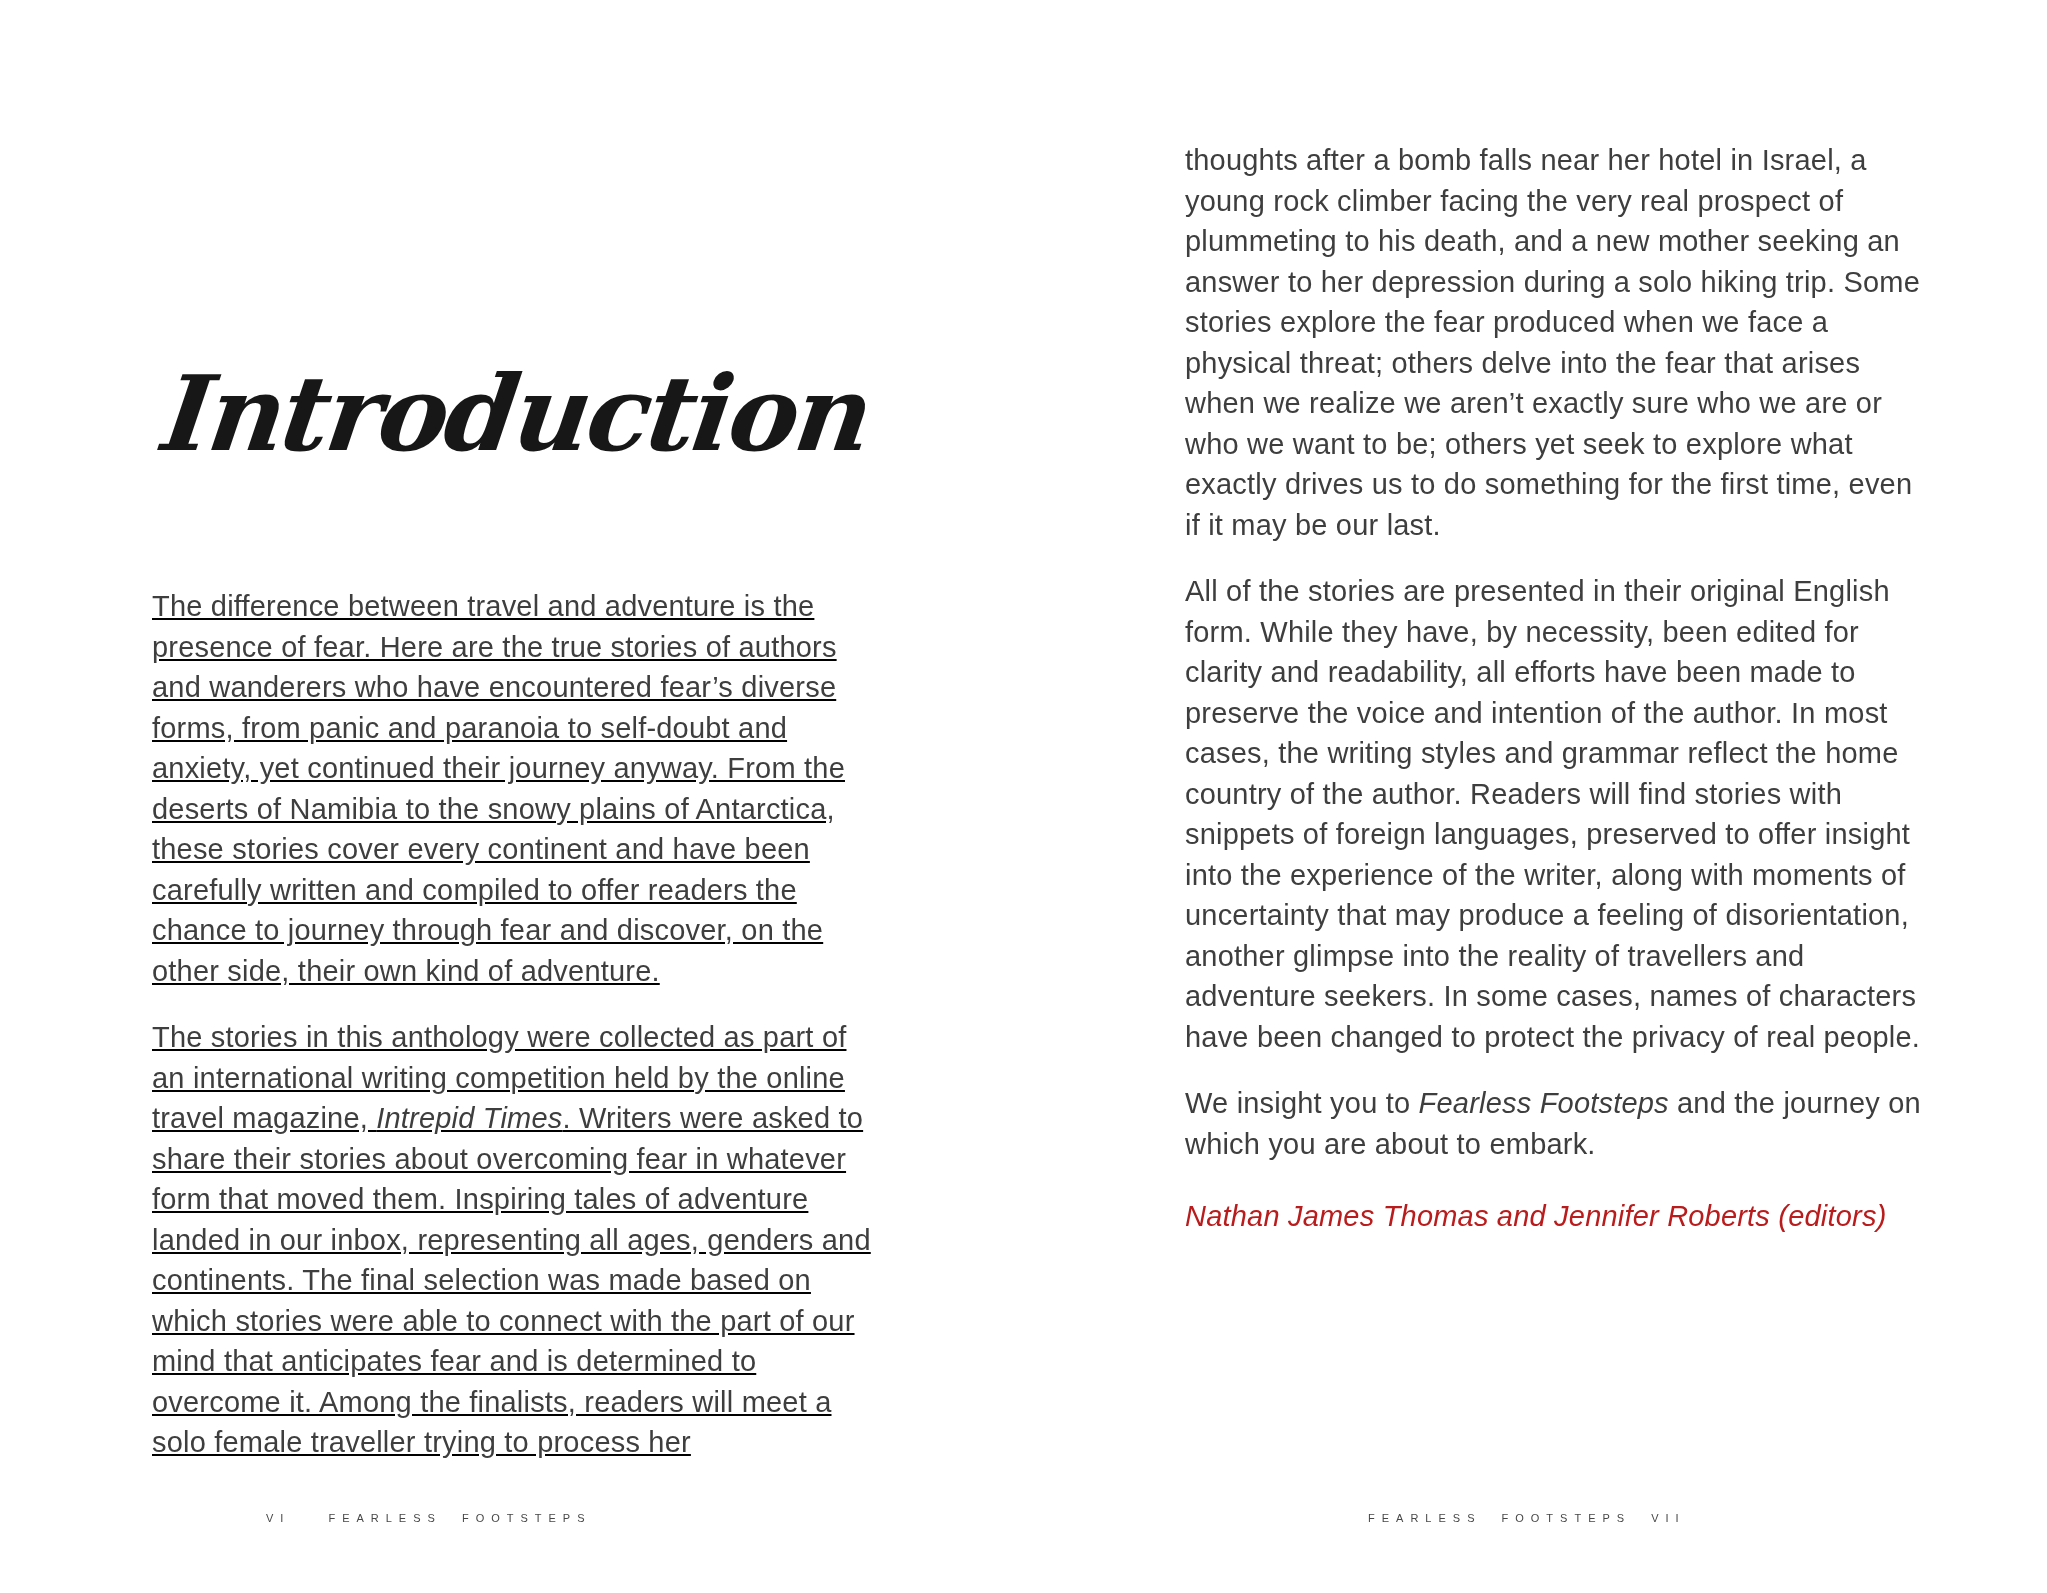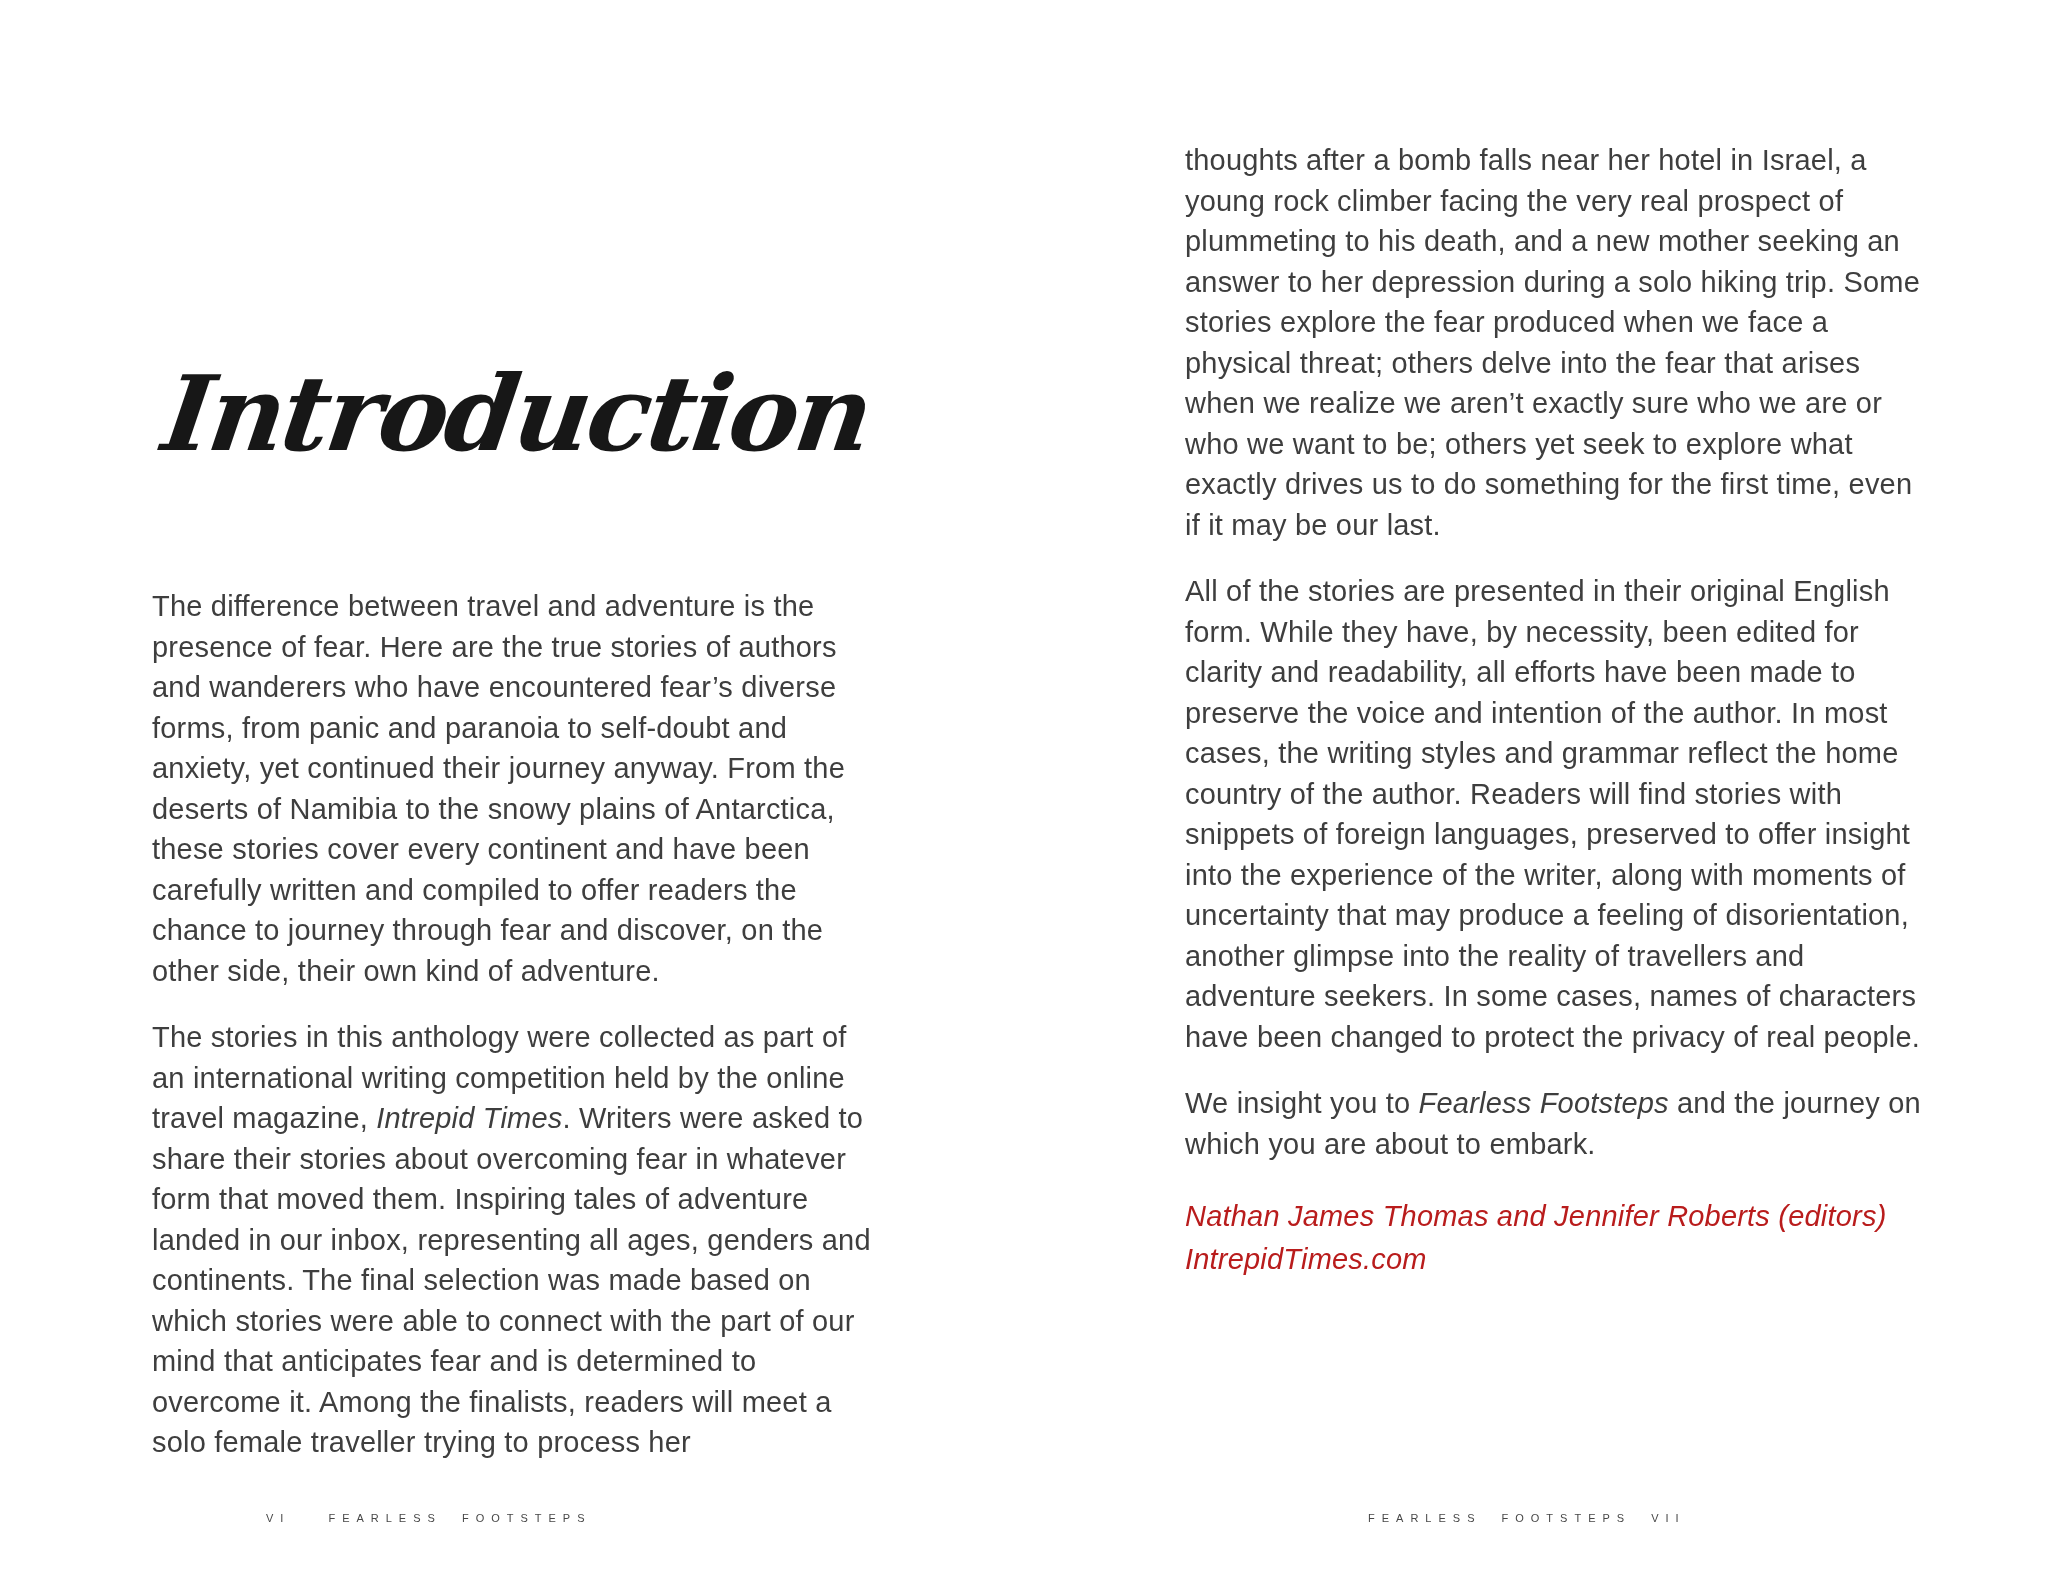--- a/index.html
+++ b/index.html
@@ -25,21 +25,21 @@
     font-style: italic;
     font-weight: bold;
     font-size: 104px;
     letter-spacing: -3px;
     color: #171717;
     transform: skewX(-8deg);
   }
 
   
   .body-copy { position: absolute; }
-  .body-copy-left  { left: 152px;  top: 586px; width: 734px; }
+  .body-copy-left  { left: 152px;  top: 586px; width: 734px; text-decoration: underline; }
   .body-copy-right { left: 1185px; top: 140px; width: 740px; }
   .body-copy p, .signature p {
     margin: 0 0 26px 0;
     font-size: 29px;
     line-height: 40.5px;
     font-weight: 300;
     letter-spacing: 0.2px;
     color: #3e3e3e;
     text-align: left;
   }
@@ -85,21 +85,20 @@
 
   <section class="page">
     <div class="body-copy body-copy-right">
       <p><span>thoughts after a bomb falls near her hotel in Israel, a young rock climber facing the very real prospect of plummeting to his death, and a new mother seeking an answer to her depression during a solo hiking trip. Some stories explore the fear produced when we face a physical threat; others delve into the fear that arises when we realize we aren’t exactly sure who we are or who we want to be; others yet seek to explore what exactly drives us to do something for the first time, even if it may be our last.</span></p>
       <p><span>All of the stories are presented in their original English form. While they have, by necessity, been edited for clarity and readability, all efforts have been made to preserve the voice and intention of the author. In most cases, the writing styles and grammar reflect the home country of the author. Readers will find stories with snippets of foreign languages, preserved to offer insight into the experience of the writer, along with moments of uncertainty that may produce a feeling of disorientation, another glimpse into the reality of travellers and adventure seekers. In some cases, names of characters have been changed to protect the privacy of real people.</span></p>
       <p><span>We insight you to </span><em>Fearless Footsteps</em><span> and the journey on which you are about to embark.</span></p>
     </div>
 
     <div class="signature">
       <p><em>Nathan James Thomas and Jennifer Roberts (editors)</em></p>
-      <p><em>IntrepidTimes.com</em></p>
     </div>
 
     <footer class="running-footer footer-right">
       <span>FEARLESS FOOTSTEPS</span><span class="page-num">VII</span>
     </footer>
   </section>
 
 </div>
 
 </body></html>

